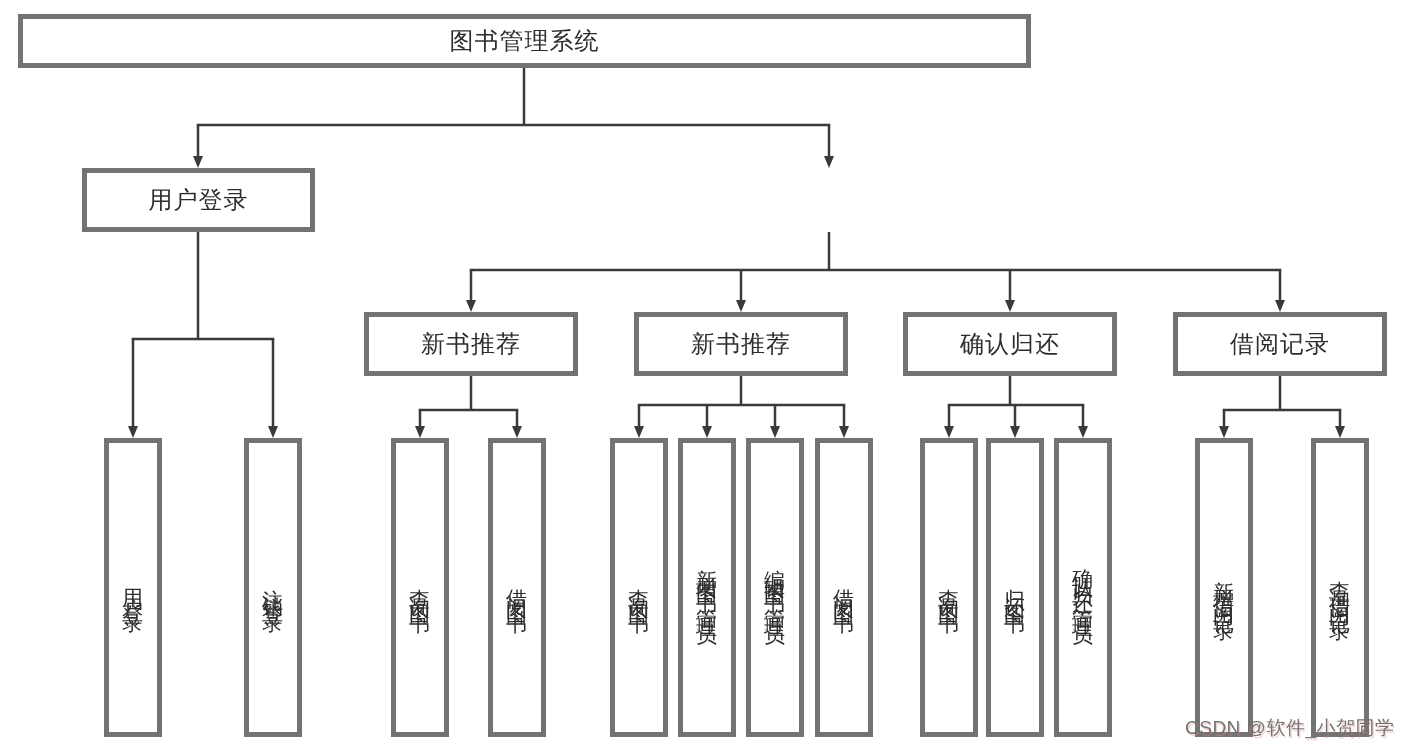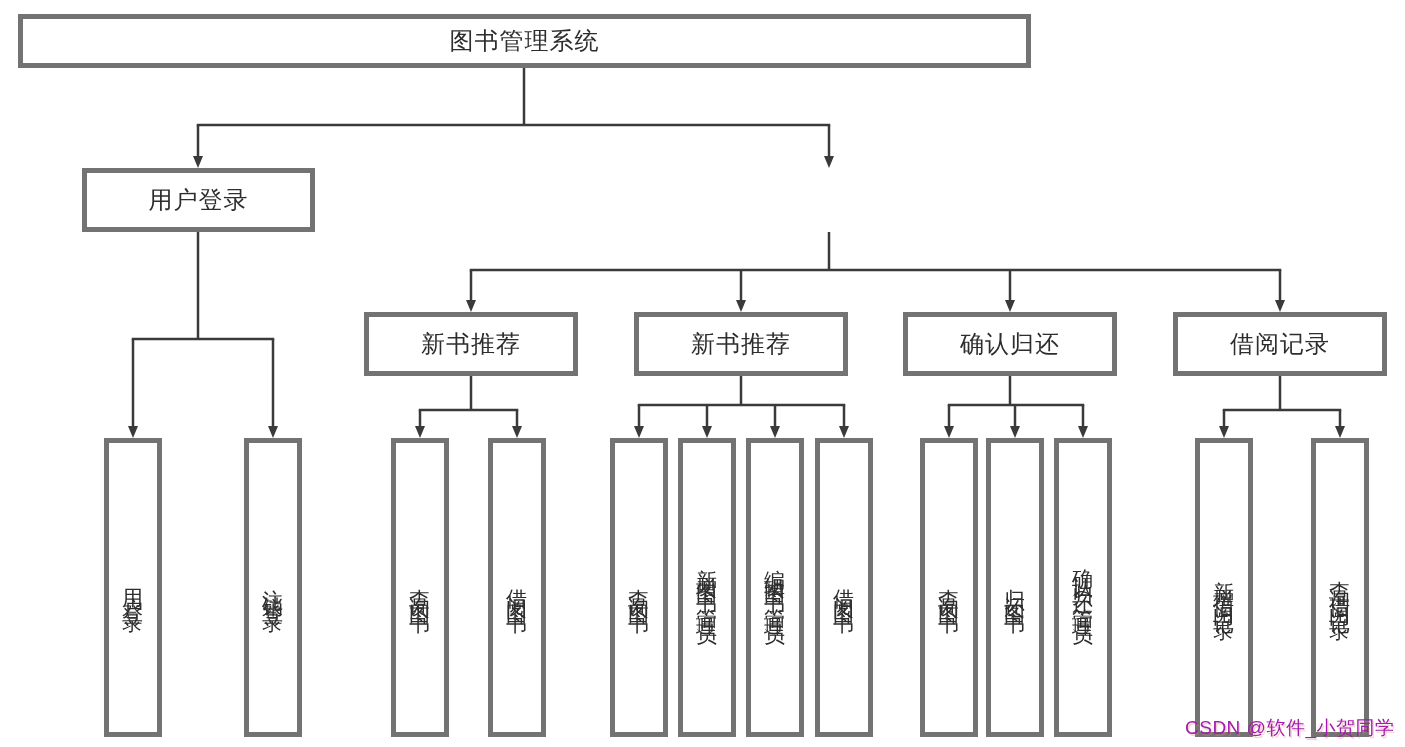--- a/index.html
+++ b/index.html
@@ -31,21 +31,21 @@
     font-size: 21px;
     line-height: 1;
     letter-spacing: 8px;
     color: #2d2d2d;
   }
   .watermark {
     position: absolute;
     left: 1185px;
     top: 715px;
     font-size: 19px;
-    color: #a21caf;
+    color: #737373;
     letter-spacing: 0.5px;
     white-space: nowrap;
     text-shadow: 1.5px 1.5px 0 rgba(225, 130, 118, 0.35);
   }
 </style>
 </head>
 <body>
 
 <div class="canvas">
 

